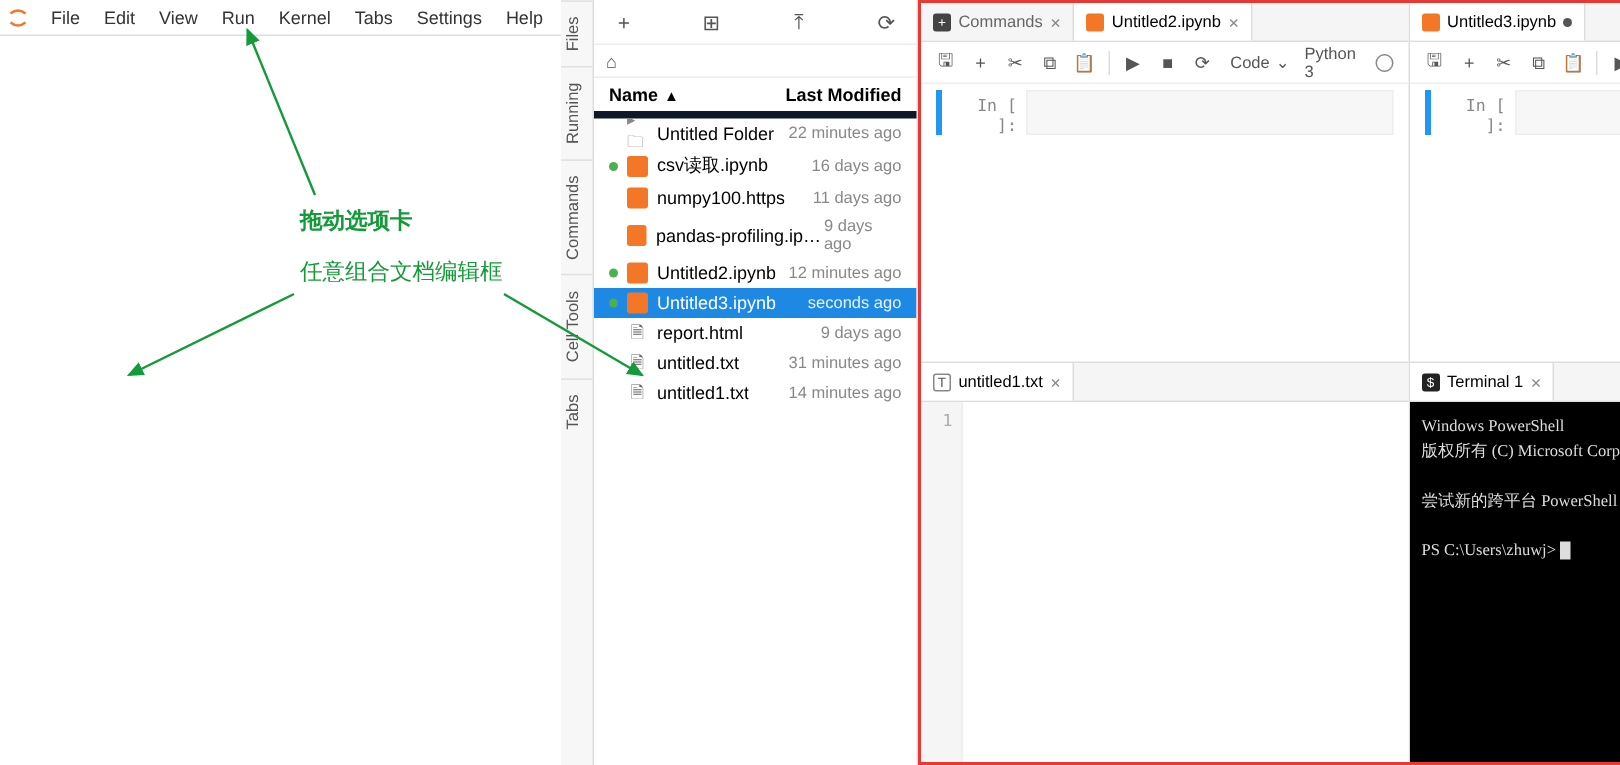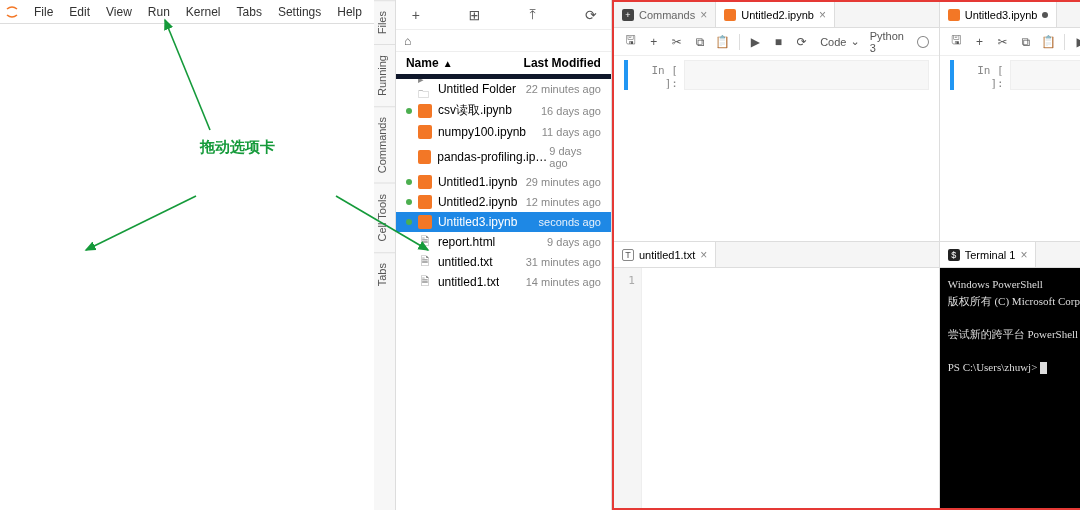--- a/index.html
+++ b/index.html
@@ -117,39 +117,31 @@
               <span class="dot "></span>
               <span class="ficon ic-nb"></span>
               <span class="fname">csv读取.ipynb</span>
             </span>
             <span class="mod">16 days ago</span>
           </div>
           <div class="frow">
             <span class="left">
               <span class="dot none"></span>
               <span class="ficon ic-nb"></span>
-              <span class="fname">numpy100.ipynb</span>
+              <span class="fname">numpy100.https</span>
             </span>
             <span class="mod">11 days ago</span>
           </div>
           <div class="frow">
             <span class="left">
               <span class="dot none"></span>
               <span class="ficon ic-nb"></span>
               <span class="fname">pandas-profiling.ipynb</span>
             </span>
             <span class="mod">9 days ago</span>
-          </div>
-          <div class="frow">
-            <span class="left">
-              <span class="dot "></span>
-              <span class="ficon ic-nb"></span>
-              <span class="fname">Untitled1.ipynb</span>
-            </span>
-            <span class="mod">29 minutes ago</span>
           </div>
           <div class="frow">
             <span class="left">
               <span class="dot "></span>
               <span class="ficon ic-nb"></span>
               <span class="fname">Untitled2.ipynb</span>
             </span>
             <span class="mod">12 minutes ago</span>
           </div>
           <div class="frow selected">
@@ -289,20 +281,21 @@
 版权所有 (C) Microsoft Corporation。保留所有权利。
 
 尝试新的跨平台 PowerShell https://aka.ms/pscore6
 
 PS C:\Users\zhuwj&gt; <span class="cursor"></span>
 </div>
           </div>
       </div>
 
       <div class="annot" style="left:200px; top:138px;font-weight:bold;">拖动选项卡</div>
+      <div class="annot" style="left:200px; top:172px;">任意组合文档编辑框</div>
       <svg class="arrow-svg" style="left:0;top:0;" width="840" height="510">
         <defs>
             <marker id="ah" markerWidth="8" markerHeight="8" refX="6" refY="3" orient="auto">
               <path d="M0,0 L7,3 L0,6 Z" fill="#159a3a"></path>
             </marker>
           </defs>
         <line x1="210" y1="130" x2="165" y2="20" stroke="#159a3a" stroke-width="1.6" marker-end="url(#ah)"></line>
         <line x1="196" y1="196" x2="86" y2="250" stroke="#159a3a" stroke-width="1.6" marker-end="url(#ah)"></line>
         <line x1="336" y1="196" x2="428" y2="250" stroke="#159a3a" stroke-width="1.6" marker-end="url(#ah)"></line>
       </svg>

